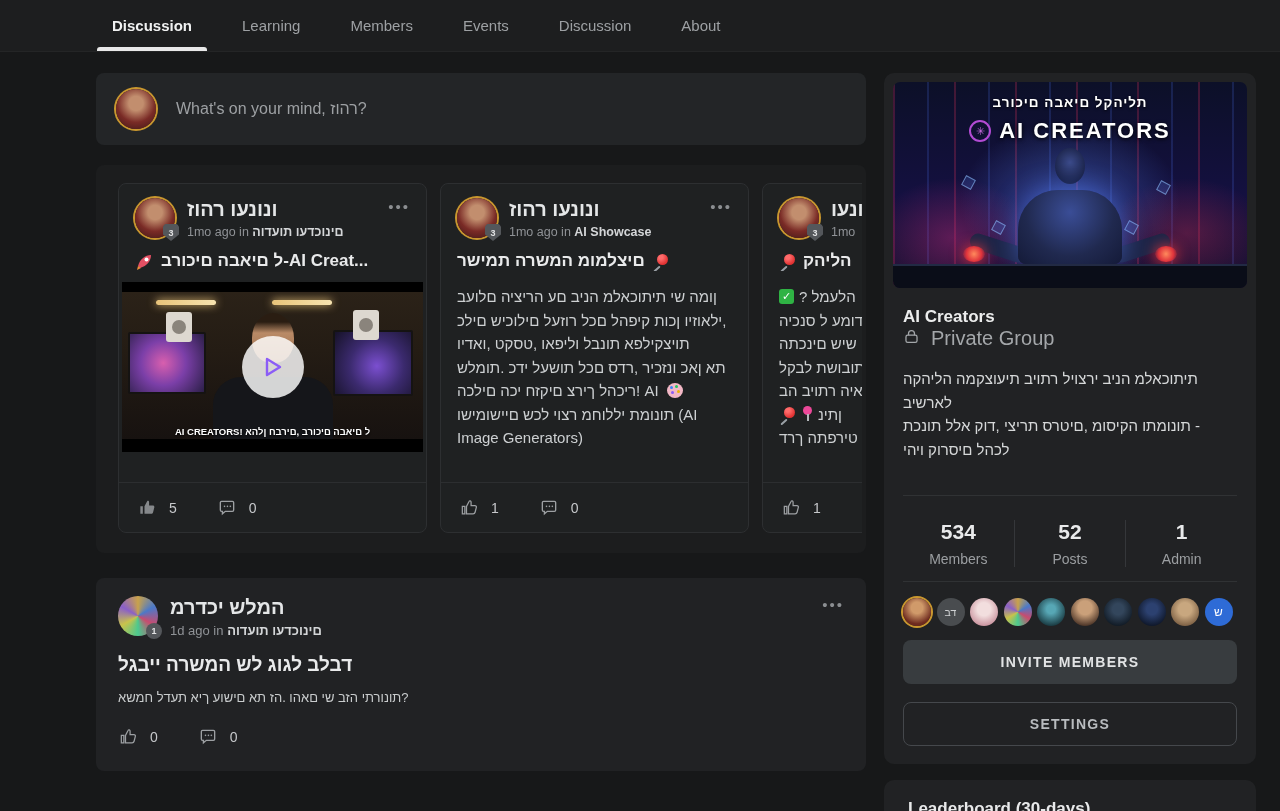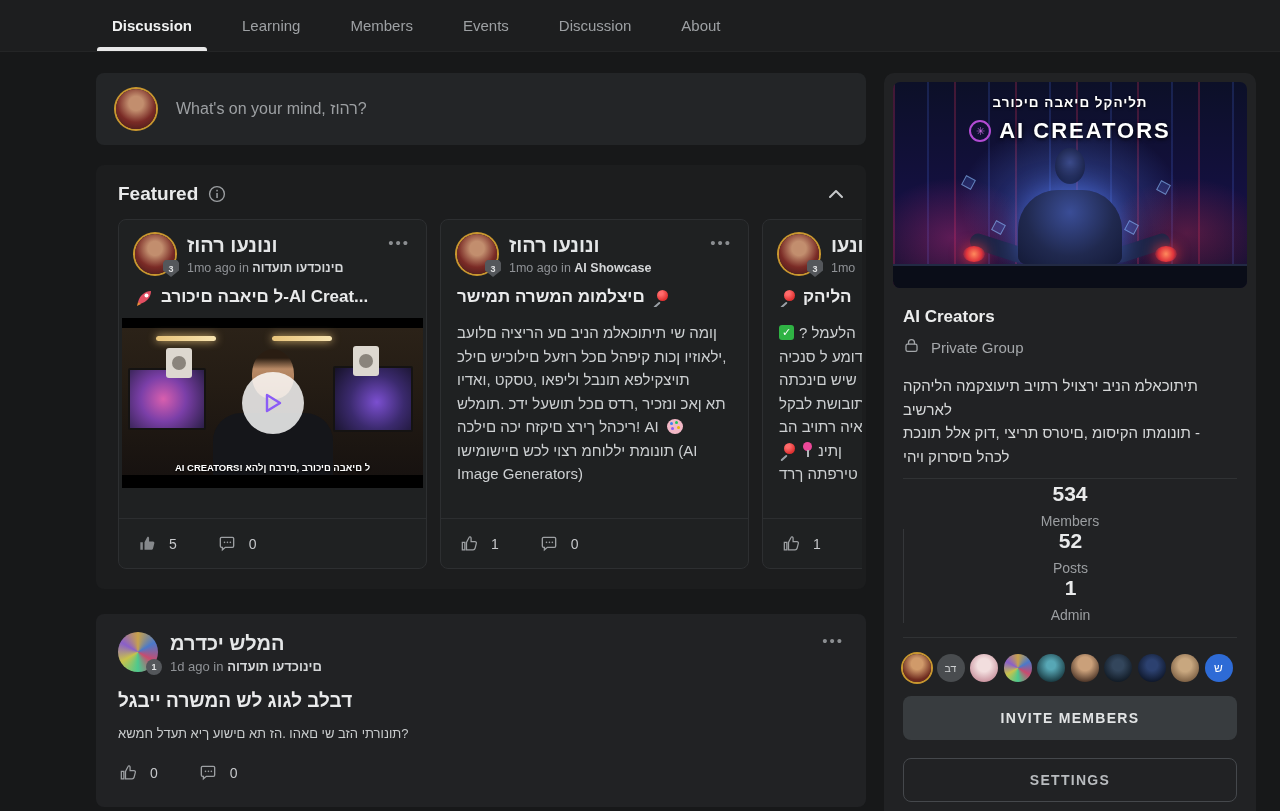--- a/index.html
+++ b/index.html
@@ -141,25 +141,25 @@
     font-size:13.5px; font-weight:bold; letter-spacing:1px; text-shadow:0 1px 3px #000; }
   .logo-row { position:absolute; top:36px; left:0; right:0; display:flex; justify-content:center;
     align-items:center; gap:8px; }
   .logo-badge { width:22px; height:22px; border-radius:50%; border:2.5px solid #b24bd4;
     display:flex; align-items:center; justify-content:center; color:#c86be0; font-size:11px; }
   .logo-text { color:#fff; font-size:22px; font-weight:bold; letter-spacing:2px;
     text-shadow:0 1px 4px #000; }
 
   .ginner { padding:0 10px; }
   .gname { margin-top:19px; font-size:17px; font-weight:bold; color:#eceded; }
-  .priv { margin-top:10px; display:flex; align-items:center; gap:11px; color:#a4a7aa;
-    font-size:15px; }
+  .priv { margin-top:0; display:flex; align-items:center; gap:11px; color:#a4a7aa;
+    font-size:20px; }
   .gdesc { margin-top:17px; font-size:15px; line-height:23.5px; color:#d6d8d9; white-space:pre-line; }
-  .stats { margin-top:10px; border-top:1px solid #303234; border-bottom:1px solid #303234;
-    display:flex; padding:3px 0 14px;flex-direction:column; }
+  .stats { margin-top:34px; border-top:1px solid #303234; border-bottom:1px solid #303234;
+    display:flex; padding:24px 0 14px; }
   .stat { flex:1; text-align:center; }
   .stat + .stat { border-left:1px solid #35373a; }
   .stat .v { font-size:21px; font-weight:bold; color:#e9eaeb; }
   .stat .l { font-size:14px; color:#9b9ea1; margin-top:7px; }
   .mrow { margin-top:16px; display:flex; gap:5.5px; }
   .mav { width:28px; height:28px; border-radius:50%; flex:none; cursor:pointer;
     display:flex; align-items:center; justify-content:center; font-size:10.5px; color:#cfd1d3; }
   .mav.m1 { background:radial-gradient(circle at 50% 35%, #d09a6a 25%, #6e2a1e 70%); box-shadow:0 0 0 2px #c9972f; }
   .mav.m2 { background:#494c4f; }
   .mav.m3 { background:radial-gradient(circle at 50% 40%, #f2dede 30%, #c78f9b 80%); }
@@ -212,35 +212,20 @@
 <div class="page">
 
   <div class="main">
 
     <div class="composer">
       <div class="avatar ring"></div>
       <div class="prompt he">What's on your mind, זוהר?</div>
     </div>
 
     <div class="featured">
-      <div class="featured-head">
-        <div class="featured-title">Featured</div>
-        <span class="info-ic">
-          <svg width="18" height="18" viewBox="0 0 18 18">
-              <circle cx="9" cy="9" r="7.4" fill="none" stroke="#9b9ea1" stroke-width="1.4"></circle>
-              <rect x="8.3" y="8" width="1.5" height="5" fill="#9b9ea1"></rect>
-              <rect x="8.3" y="4.8" width="1.5" height="1.6" fill="#9b9ea1"></rect>
-            </svg>
-        </span>
-        <span class="chev">
-          <svg width="16" height="10" viewBox="0 0 16 10">
-              <polyline points="2,8 8,2 14,8" fill="none" stroke="#c6c8ca" stroke-width="2" stroke-linecap="round" stroke-linejoin="round"></polyline>
-            </svg>
-        </span>
-      </div>
 
       <div class="cards-row">
 
         <div class="mini">
           <div class="mini-head">
             <div class="avatar ring">
               <span class="badge">3</span>
             </div>
             <div class="who">
               <div class="nm he">זוהר וענונו</div>

